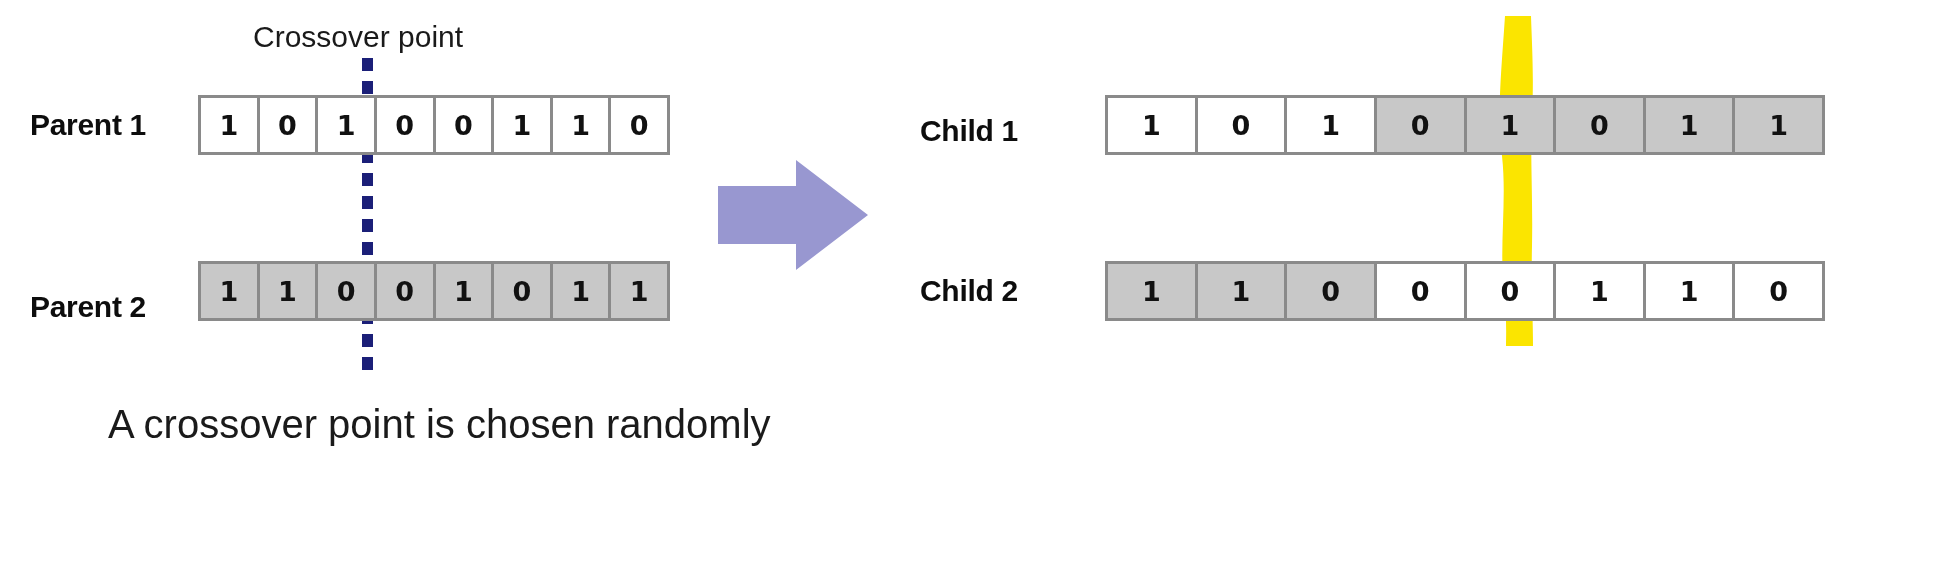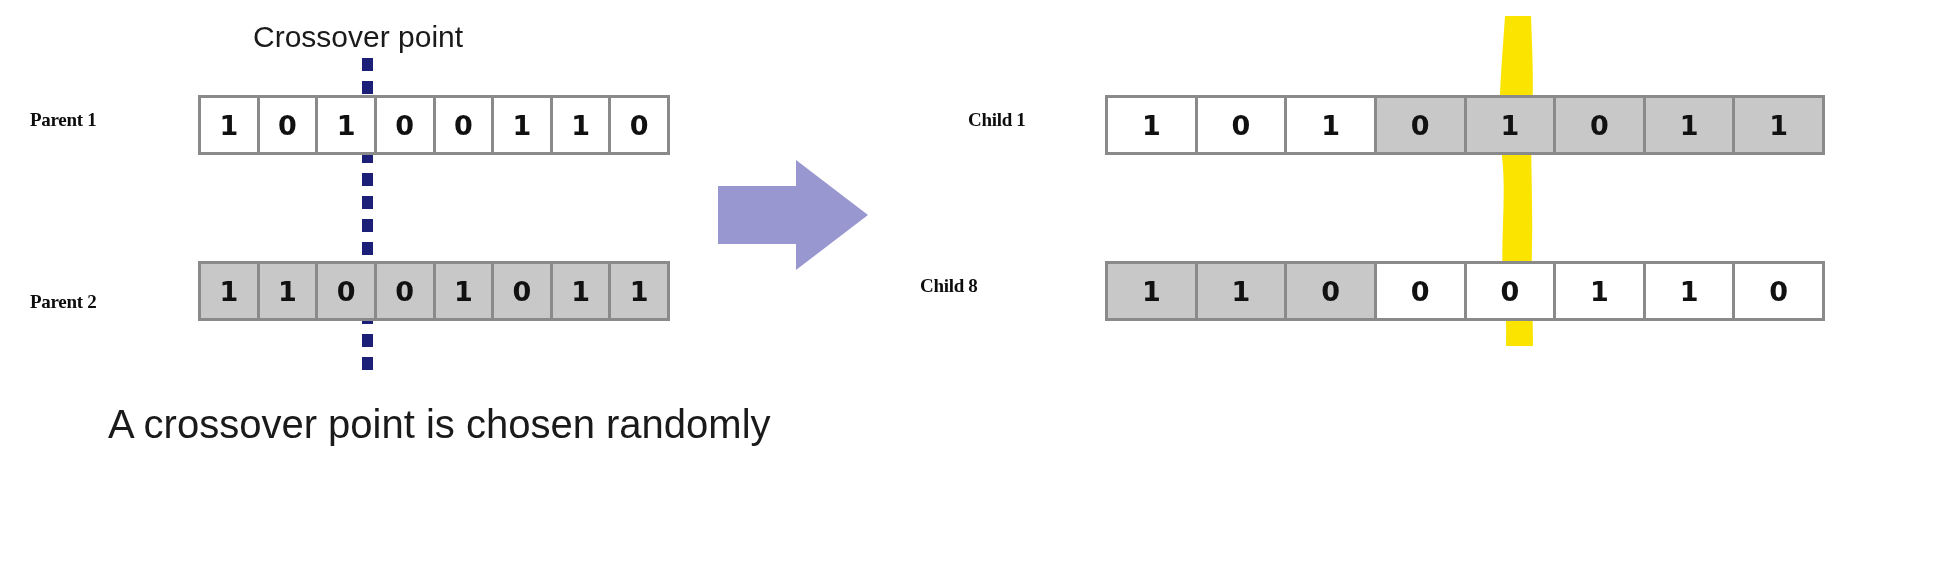--- a/index.html
+++ b/index.html
@@ -19,23 +19,23 @@
   #stage {
     position: absolute;
     left: 0; top: 0;
     width: 1940px;
     height: 567px;
   }
 
   
   .row-label {
     position: absolute;
-    font-family: Liberation Serif, serif;
+    font-family: Liberation Sans, sans-serif;
     font-weight: 700;
-    font-size: 19px;
+    font-size: 30px;
     letter-spacing: -0.3px;
     color: #0d0d0d;
     white-space: nowrap;
     line-height: 1;
   }
 
   
   .strip {
     position: absolute;
     display: flex;
@@ -199,21 +199,21 @@
     </svg>
   </div>
 
   <div class="highlight-band">
     <svg width="46" height="330" viewBox="0 0 46 330" xmlns="http://www.w3.org/2000/svg">
       <path d="M10,0 C6,60 2,95 7,140 C12,185 4,230 9,275 C12,305 11,320 11,330
                L38,330 C38,300 36,270 37,230 C38,180 35,140 37,100 C39,60 37,30 36,0 Z" fill="#fbe500"></path>
     </svg>
   </div>
 
-  <div class="row-label" style="left:920px; top:110px;margin-left:48px;">Child 1</div>
+  <div class="row-label" style="left:920px; top:116px;">Child 1</div>
   <div class="strip" id="strip-child-1" style="left:1105px; top:95px; width:720px; height:60px;">
       <div class="cell white" style="flex: 1 1 0px;">
         <span>1</span>
       </div>
       <div class="cell white" style="flex: 1 1 0px;">
         <span>0</span>
       </div>
       <div class="cell white" style="flex: 1 1 0px;">
         <span>1</span>
       </div>
@@ -227,21 +227,21 @@
         <span>0</span>
       </div>
       <div class="cell gray" style="flex: 1 1 0px;">
         <span>1</span>
       </div>
       <div class="cell gray" style="flex: 1 1 0px;">
         <span>1</span>
       </div>
     </div>
 
-  <div class="row-label" style="left:920px; top:276px;">Child 8</div>
+  <div class="row-label" style="left:920px; top:276px;">Child 2</div>
   <div class="strip" id="strip-child-2" style="left:1105px; top:261px; width:720px; height:60px;">
       <div class="cell gray" style="flex: 1 1 0px;">
         <span>1</span>
       </div>
       <div class="cell gray" style="flex: 1 1 0px;">
         <span>1</span>
       </div>
       <div class="cell gray" style="flex: 1 1 0px;">
         <span>0</span>
       </div>

